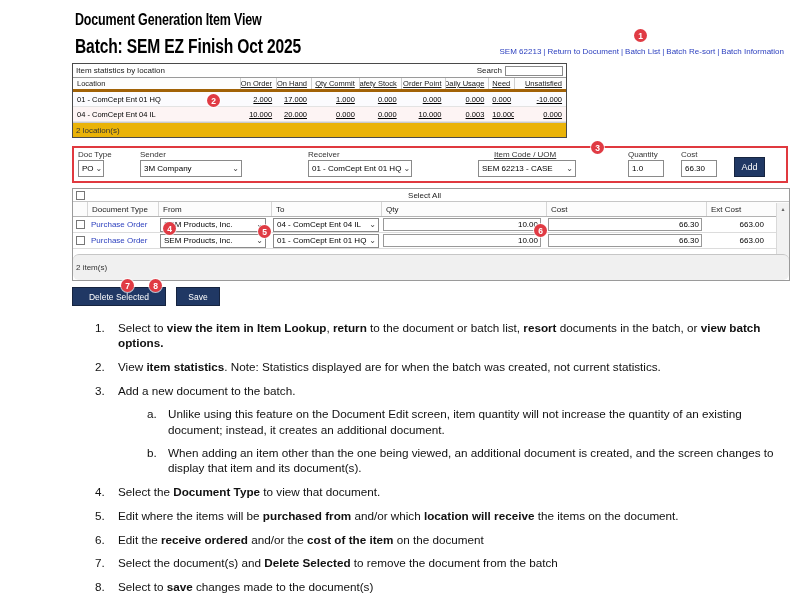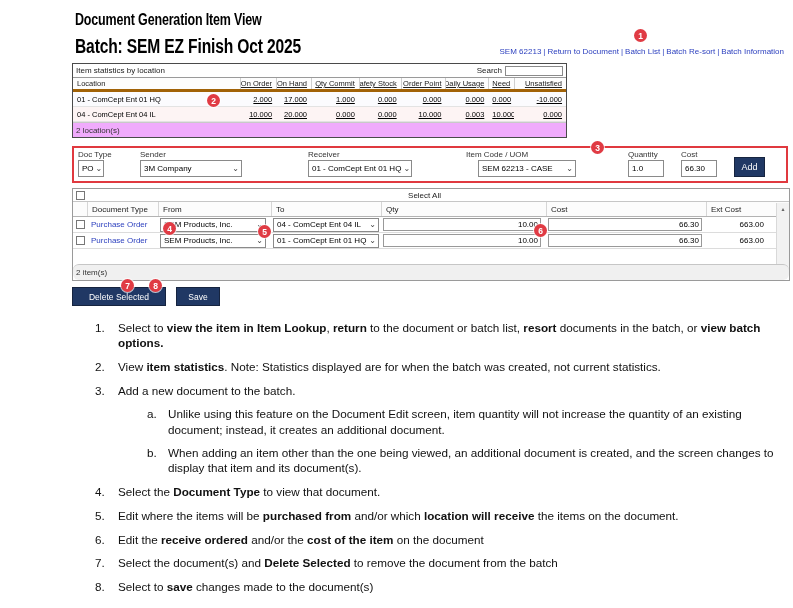--- a/index.html
+++ b/index.html
@@ -29,21 +29,21 @@
   .stats-header .c { border-left:1px solid #cfcfcf; height:100%; display:flex; align-items:center; }
   .stats-header .c:first-child { border-left:none; }
   .stats-row { display:flex; height:15px; align-items:center; border-bottom:1px solid #e3e3e3; }
   .stats-row.r0 { background:#fbfbfe; }
   .stats-row.r1 { background:#fdf4f4; }
   .c { padding:0 4px; white-space:nowrap; overflow:hidden; }
   .c.loc { width:168px; }
   .c.n1 { width:36px; } .c.n2 { width:35px; } .c.n3 { width:48px; } .c.n4 { width:42px; }
   .c.n5 { width:45px; } .c.n6 { width:43px; } .c.n7 { width:26px; } .c.n8 { width:52px; }
   .num { text-align:right; justify-content:flex-end;text-decoration:underline; }
-  .stats-footer { height:15px; background:#f0abfc; border-top:1px solid #c9c9c9; display:flex; align-items:center; padding:0 3px; font-size:8px; color:#333; }
+  .stats-footer { height:15px; background:#eab308; border-top:1px solid #c9c9c9; display:flex; align-items:center; padding:0 3px; font-size:8px; color:#333; }
   
   .addform { position:absolute; left:72px; top:146px; width:716px; height:37px; border:2px solid #e0393f; background:#fff; }
   .addform .lbl { position:absolute; top:2px; font-size:8px; color:#333; white-space:nowrap; }
   .sel { border:1px solid #8a8a8a; background:#fff; height:17px; font-size:8px; display:flex; align-items:center; justify-content:space-between; padding:0 2px 0 3px; cursor:pointer; white-space:nowrap; overflow:hidden; }
   .sel .chev { color:#444; font-size:8px; line-height:6px; margin-left:2px; }
   .addform .sel, .addform input { position:absolute; top:12px; }
   .addform input { height:17px; border:1px solid #8a8a8a; font-size:8px; padding:0 3px; }
   .btn { background:#203864; color:#fff; border:1px solid #16243f; font-size:9px; font-family:"Liberation Sans",sans-serif; display:flex; align-items:center; justify-content:center; cursor:pointer; }
   .add-btn { position:absolute; left:660px; top:9px; width:31px; height:20px; }
   
@@ -58,21 +58,21 @@
   .dc.w-to { width:110px; } .dc.w-qty { width:165px; } .dc.w-cost { width:160px; } .dc.w-ext { width:72px; }
   .dt-row { display:flex; height:16px; align-items:center; border-bottom:1px solid #dcdcdc; }
   .dt-row .dc { padding:0; display:flex; align-items:center; }
   .doclink { color:#2b3fbe; cursor:pointer; padding-left:4px; white-space:nowrap; }
   .dt-row .sel { height:14px; width:106px; margin-left:2px; font-size:8px; }
   .dt-row .numin { height:13px; border:1px solid #999; font-size:8px; text-align:right; padding:0 2px; margin-left:2px; }
   .qty-in { width:158px; } .cost-in { width:154px; }
   .ext-val { width:100%; text-align:right; padding-right:14px; }
   .dt-scroll { position:absolute; right:0; top:14px; bottom:13px; width:13px; background:#f2f2f2; border-left:1px solid #d9d9d9; display:flex; justify-content:center; }
   .dt-scroll .up { font-size:6px; color:#666; margin-top:2px; cursor:pointer; }
-  .dt-footer { position:absolute; left:0; right:0; bottom:0; height:16px; background:#f0f0f0; border-top:1px solid #c6c6c6; display:flex; align-items:center; padding-left:3px; color:#333;border-radius:6px; }
+  .dt-footer { position:absolute; left:0; right:0; bottom:0; height:26px; background:#f0f0f0; border-top:1px solid #c6c6c6; display:flex; align-items:center; padding-left:3px; color:#333;border-radius:6px; }
   
   .del-btn { position:absolute; left:72px; top:287px; width:94px; height:19px; font-size:8.5px; }
   .save-btn { position:absolute; left:176px; top:287px; width:44px; height:19px; font-size:8.5px; }
   
   .instructions { position:absolute; left:95px; top:320px; width:692px; font-size:11.7px; line-height:15.2px; color:#111; }
   .instr-item { display:flex; margin-bottom:8.5px; }
   .instr-marker { flex:none; width:23px; }
   .instr-item.sub { margin-left:52px; }
   .instr-item.sub .instr-marker { width:21px; }
   .instr-body b { font-weight:bold; }
@@ -153,21 +153,21 @@
     <span class="lbl" style="left:66px;">Sender</span>
     <div class="sel" style="left:66px; width:102px;">
       <span>3M Company</span>
       <span class="chev">⌄</span>
     </div>
     <span class="lbl" style="left:234px;">Receiver</span>
     <div class="sel" style="left:234px; width:104px;">
       <span>01 - ComCept Ent 01 HQ</span>
       <span class="chev">⌄</span>
     </div>
-    <span class="lbl" style="left:392px;">Item Code / UOM</span>
+    <span class="lbl" style="left:420px;text-decoration:underline;">Item Code / UOM</span>
     <div class="sel" style="left:404px; width:98px;">
       <span>SEM 62213 - CASE</span>
       <span class="chev">⌄</span>
     </div>
     <span class="lbl" style="left:554px;">Quantity</span>
     <input style="left: 554px; width: 36px;" value="1.0">
     <span class="lbl" style="left:607px;">Cost</span>
     <input style="left: 607px; width: 36px;" value="66.30">
     <div class="btn add-btn">Add</div>
   </div>

